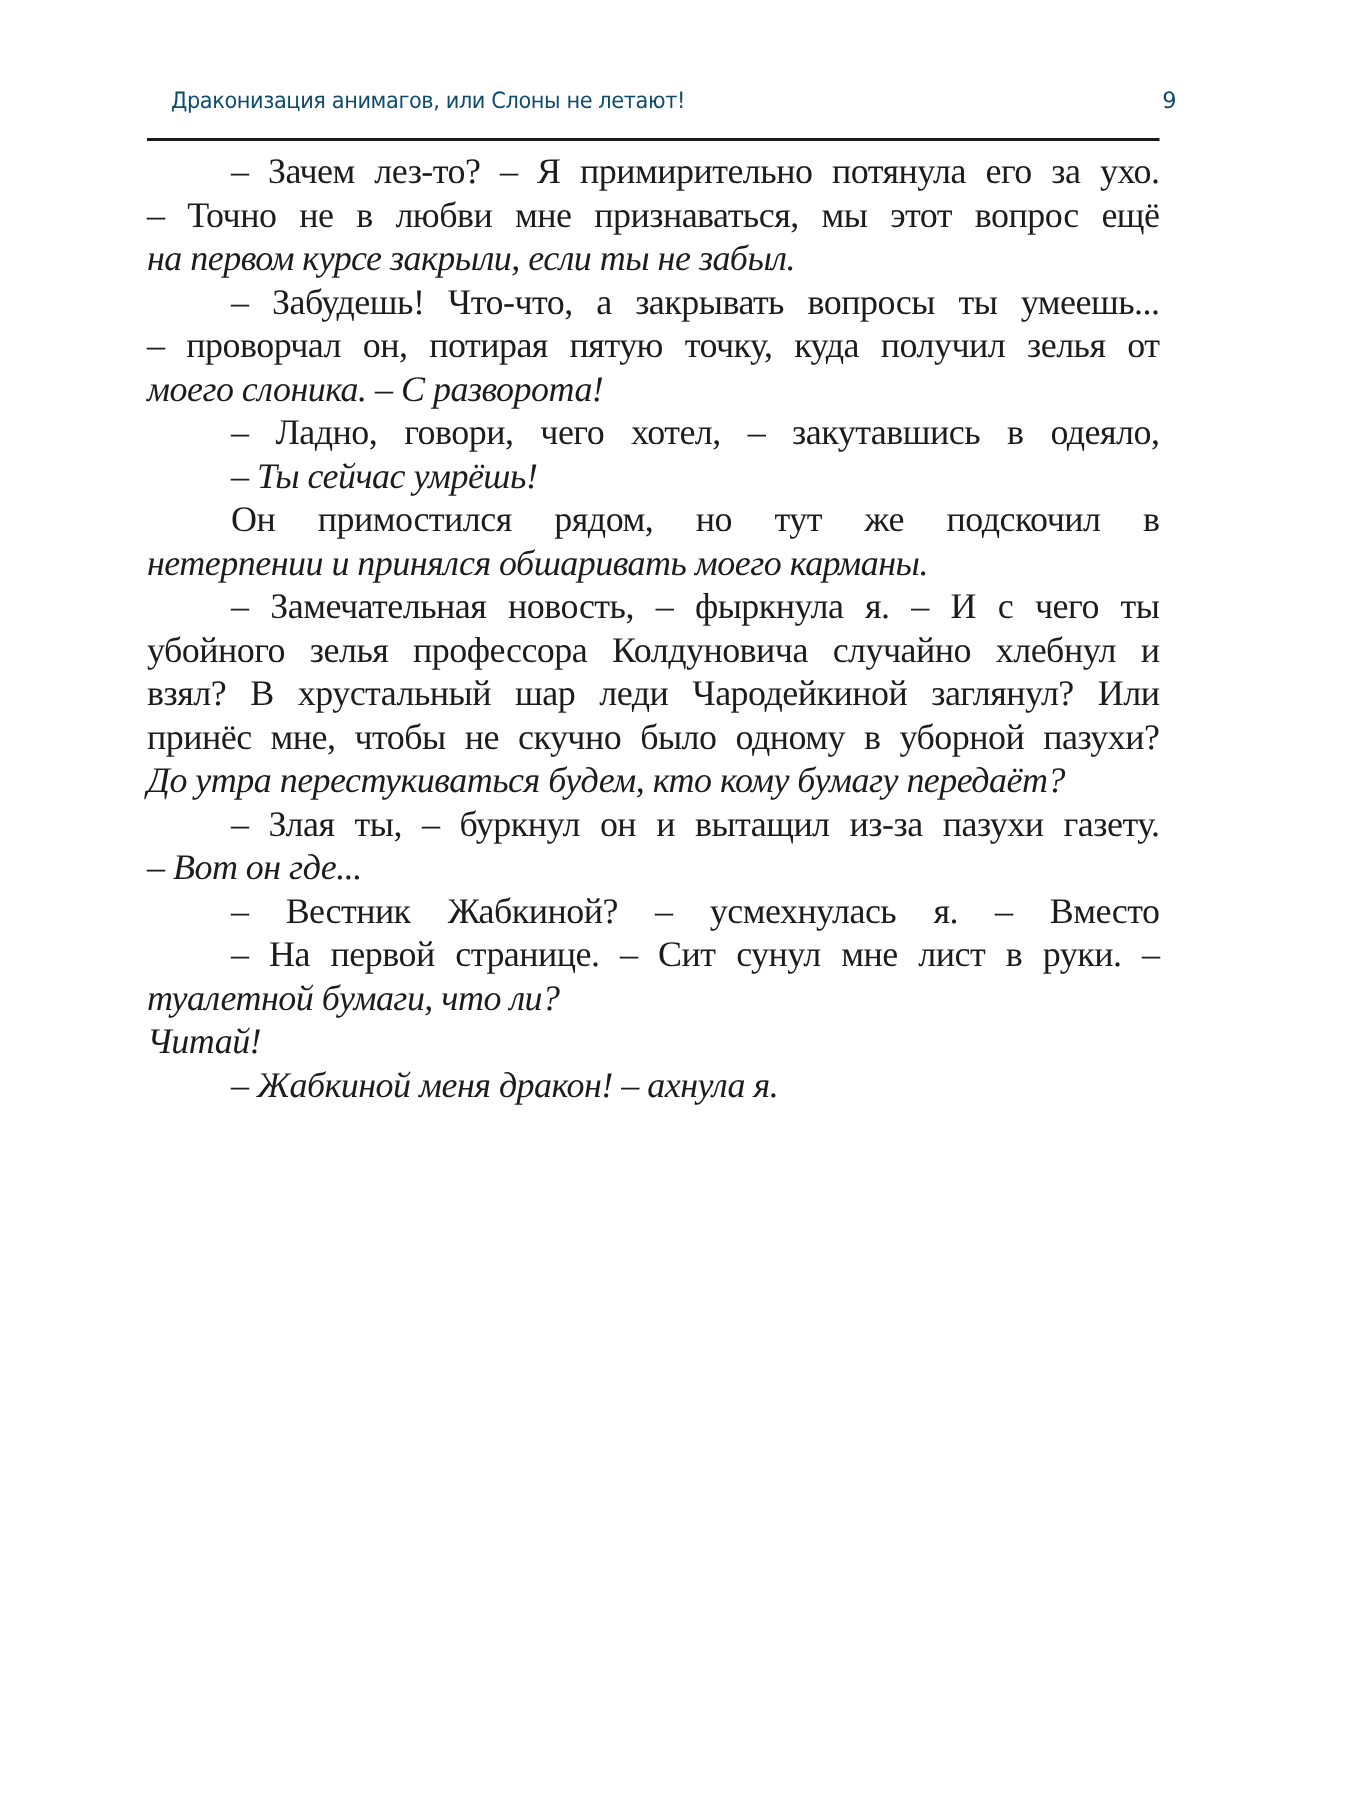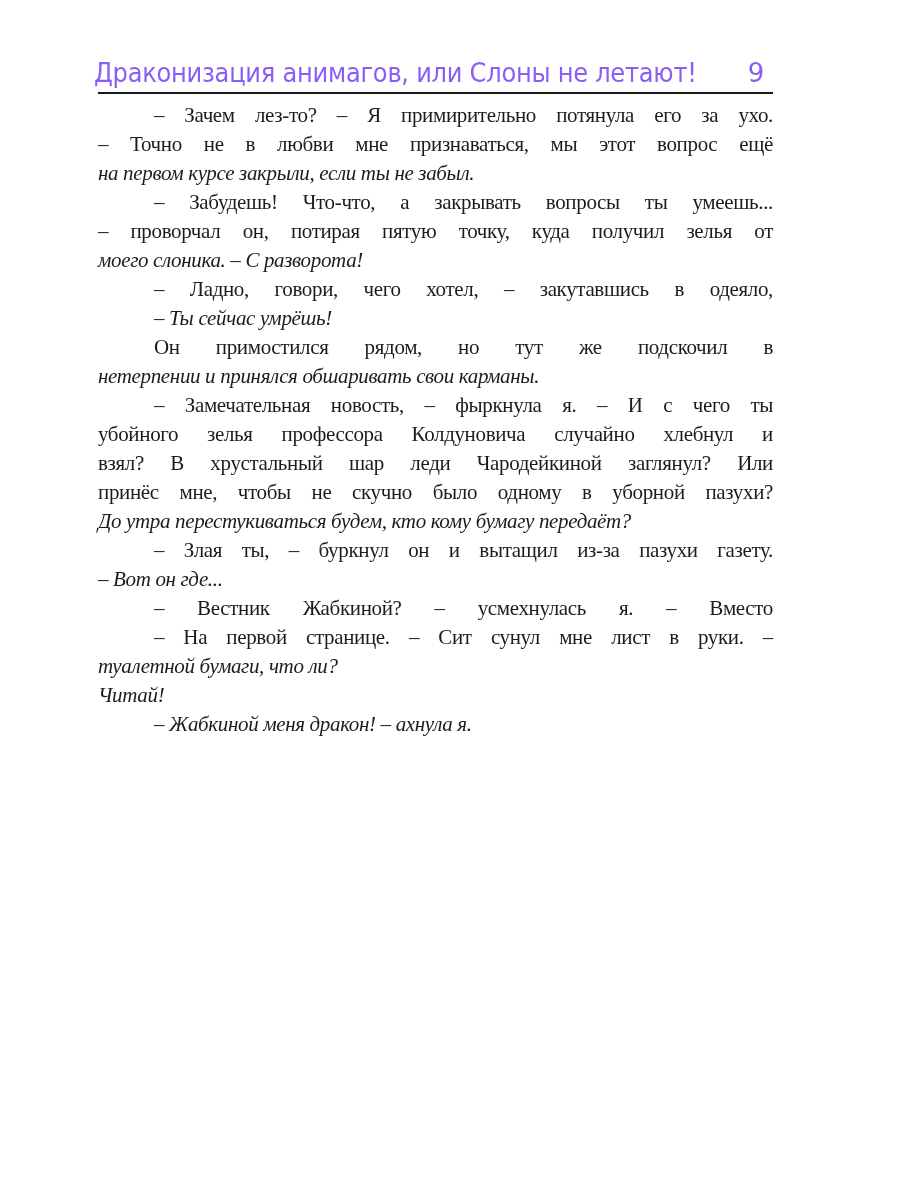--- a/index.html
+++ b/index.html
@@ -15,27 +15,27 @@
     }
     .page {
       position: absolute;
       left: 0; top: 0;
       width: 900px;
       height: 1200px;
       background: #ffffff;
     }
     .running-header {
       position: absolute;
-      left: 94px;
+      left: 114px;
       top: 58px;
       width: 672px;
       height: 30px;
       font-family: "DejaVu Sans", "Liberation Sans", sans-serif;
-      font-size: 26px;
-      color: #8b5cf6;
+      font-size: 15px;
+      color: #0c4a6e;
       letter-spacing: -0.3px;
     }
     .running-header .title {
       position: absolute;
       left: 0;
       top: 0;
       white-space: nowrap;
       transform: scaleX(0.93);
       transform-origin: left center;
     }
@@ -51,21 +51,21 @@
       width: 675px;
       height: 0;
       border-top: 2px solid #1a1a1a;
     }
     .body-text {
       position: absolute;
       left: 98px;
       top: 101px;
       width: 675px;
       font-family: "Liberation Serif", "DejaVu Serif", serif;
-      font-size: 21px;
+      font-size: 24px;
       line-height: 29px;
       color: #1c1c1c;
     }
     .body-text .line {
       display: block;
       height: 29px;
       white-space: nowrap;
       text-align: justify;
       text-align-last: justify;
       letter-spacing: -0.35px;
@@ -91,21 +91,21 @@
   <div class="body-text" id="body-text">
     <span class="line indent">– Зачем лез-то? – Я примирительно потянула его за ухо.</span>
     <span class="line">– Точно не в любви мне признаваться, мы этот вопрос ещё</span>
     <span class="line last">на первом курсе закрыли, если ты не забыл.</span>
     <span class="line indent">– Забудешь! Что-что, а закрывать вопросы ты умеешь...</span>
     <span class="line">– проворчал он, потирая пятую точку, куда получил зелья от</span>
     <span class="line last">моего слоника. – С разворота!</span>
     <span class="line indent">– Ладно, говори, чего хотел, – закутавшись в одеяло,</span>
     <span class="line indent last">– Ты сейчас умрёшь!</span>
     <span class="line indent">Он примостился рядом, но тут же подскочил в</span>
-    <span class="line last">нетерпении и принялся обшаривать свои карманы.</span>
+    <span class="line last">нетерпении и принялся обшаривать моего карманы.</span>
     <span class="line indent">– Замечательная новость, – фыркнула я. – И с чего ты</span>
     <span class="line">убойного зелья профессора Колдуновича случайно хлебнул и</span>
     <span class="line">взял? В хрустальный шар леди Чародейкиной заглянул? Или</span>
     <span class="line">принёс мне, чтобы не скучно было одному в уборной пазухи?</span>
     <span class="line last">До утра перестукиваться будем, кто кому бумагу передаёт?</span>
     <span class="line indent">– Злая ты, – буркнул он и вытащил из-за пазухи газету.</span>
     <span class="line last">– Вот он где...</span>
     <span class="line indent">– Вестник Жабкиной? – усмехнулась я. – Вместо</span>
     <span class="line indent">– На первой странице. – Сит сунул мне лист в руки. –</span>
     <span class="line last">туалетной бумаги, что ли?</span>

